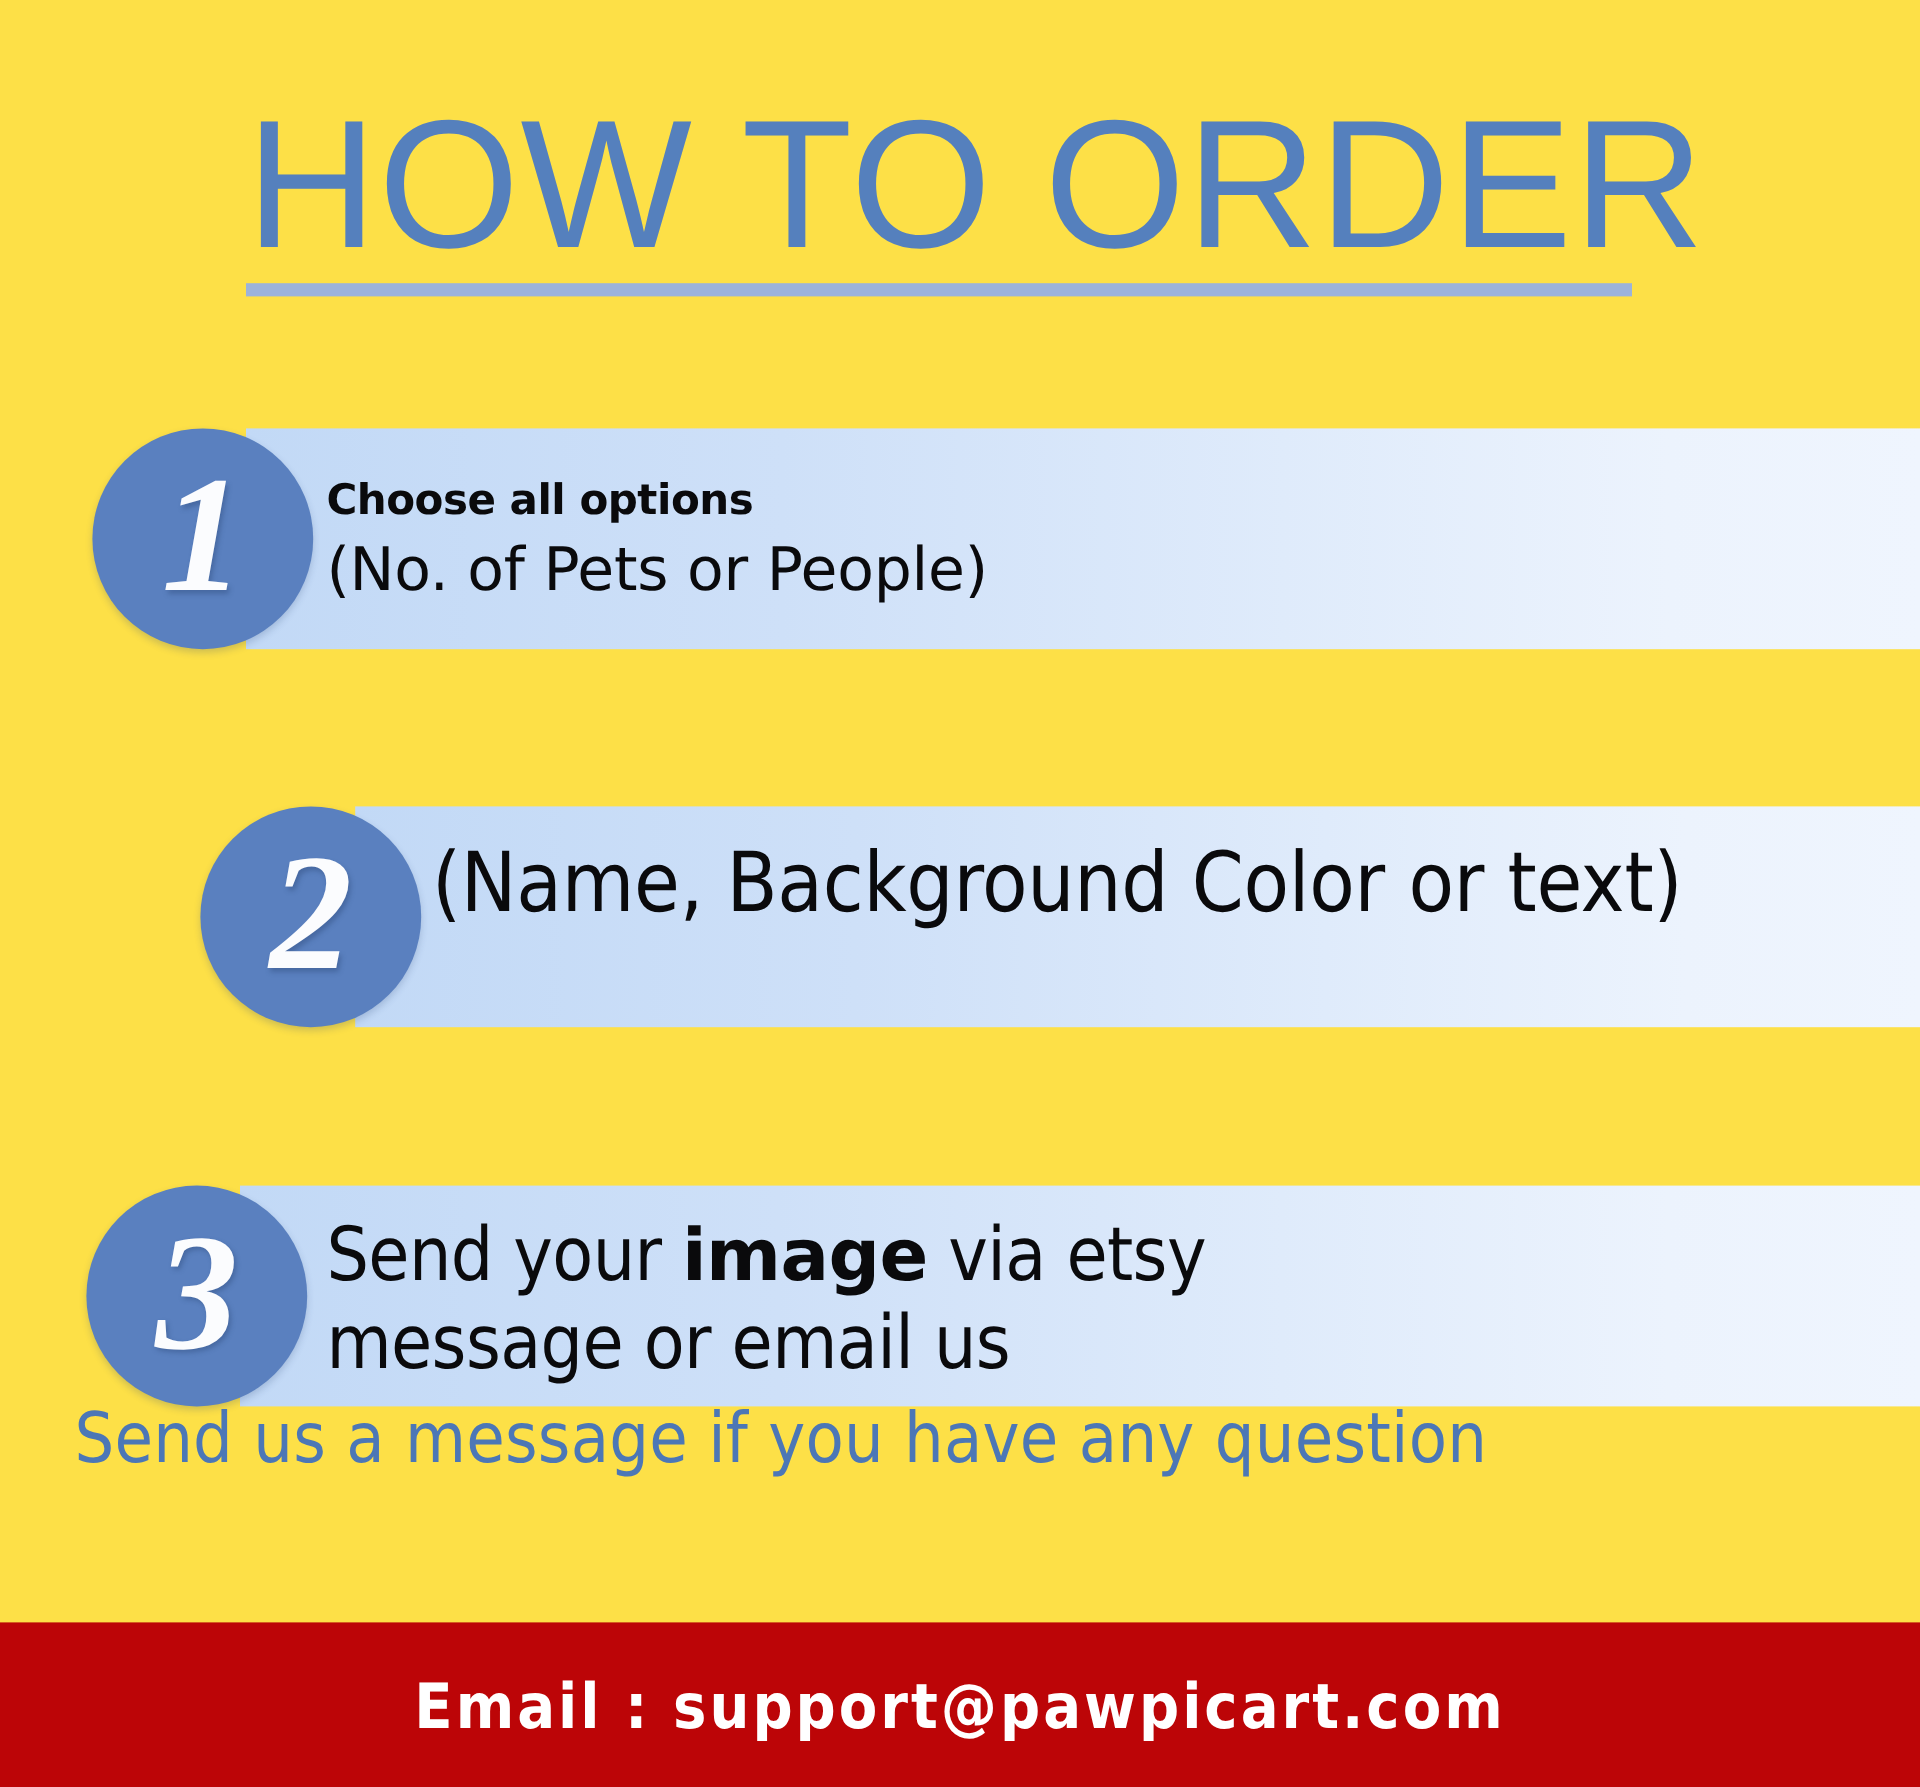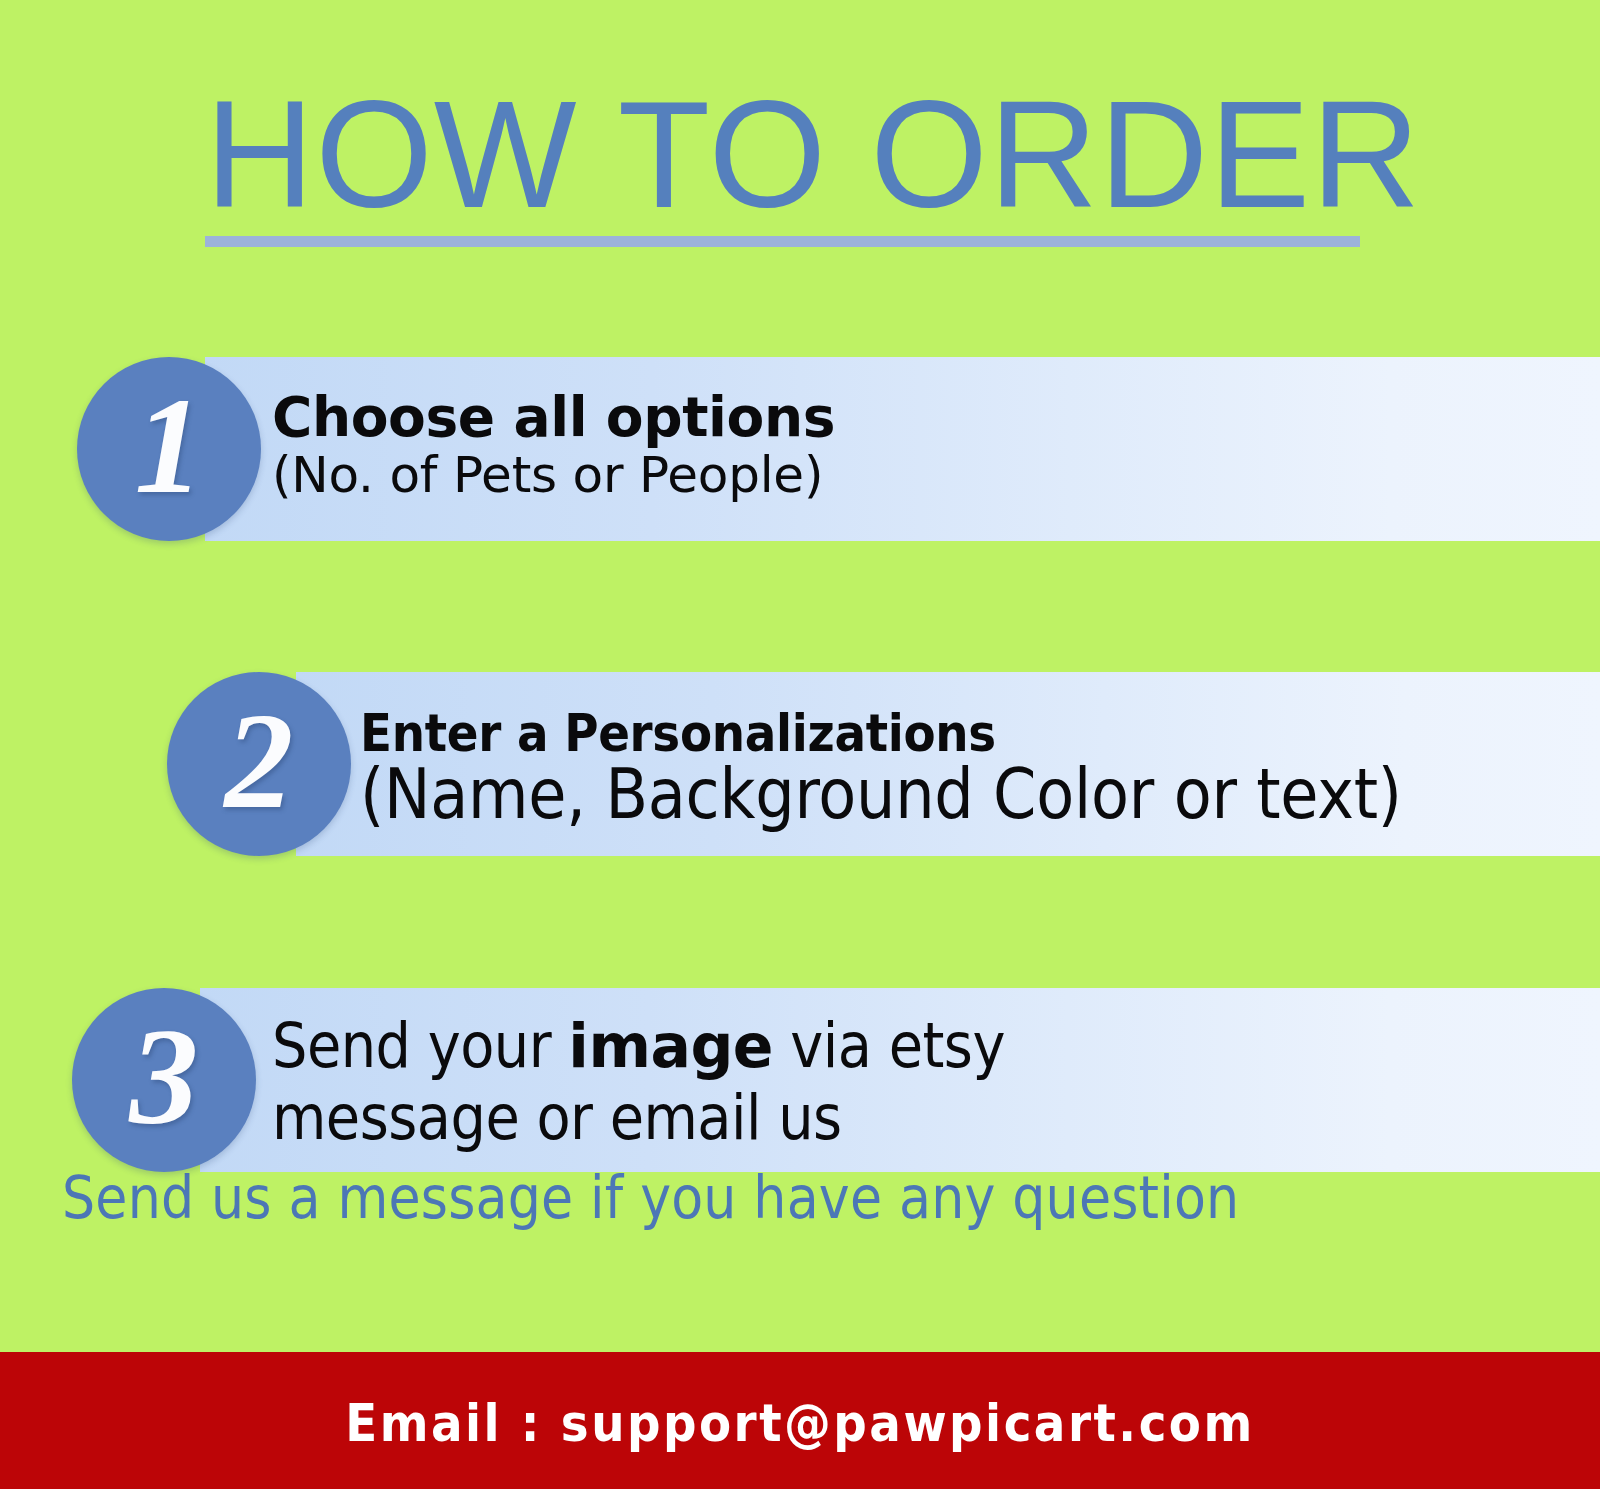--- a/index.html
+++ b/index.html
@@ -11,21 +11,21 @@
   body {
     width: 1600px;
     height: 1489px;
     font-family: "Liberation Sans", "DejaVu Sans", sans-serif;
     overflow: hidden;
   }
   #canvas {
     position: relative;
     width: 1600px;
     height: 1489px;
-    background: #bef264;
+    background: #fde047;
     overflow: hidden;
   }
 
   
   #title-block {
     position: absolute;
     left: 205px;
     top: 78px;
     width: 1160px;
     height: 180px;
@@ -106,21 +106,21 @@
     white-space: nowrap;
   }
 
   
   #step-1 { top: 357px; height: 184px; }
   #step-1 .step-band { left: 205px; }
   #step-1 .step-circle { left: 77px; }
   #step-1-text { left: 272px; top: 32px; }
   #step-1-line-1 {
     font-family: "DejaVu Sans", sans-serif;
-    font-size: 55px;
+    font-size: 35px;
     line-height: 56px;
     font-weight: 700;
     letter-spacing: -0.4px;
   }
   #step-1-line-2 {
     font-family: "DejaVu Sans", sans-serif;
     font-size: 50px;
     line-height: 60px;
     font-weight: 400;
     letter-spacing: -0.2px;
@@ -221,21 +221,20 @@
       <div class="step-line" id="step-1-line-2">(No. of Pets or People)</div>
     </div>
   </div>
 
   <div class="step-row" id="step-2">
     <div class="step-band"></div>
     <div class="step-circle">
       <div class="step-number">2</div>
     </div>
     <div class="step-text" id="step-2-text">
-      <div class="step-line" id="step-2-line-1">Enter a Personalizations</div>
       <div class="step-line" id="step-2-line-2">(Name, Background Color or text)</div>
     </div>
   </div>
 
   <div class="step-row" id="step-3">
     <div class="step-band"></div>
     <div class="step-circle">
       <div class="step-number">3</div>
     </div>
     <div class="step-text" id="step-3-text">

